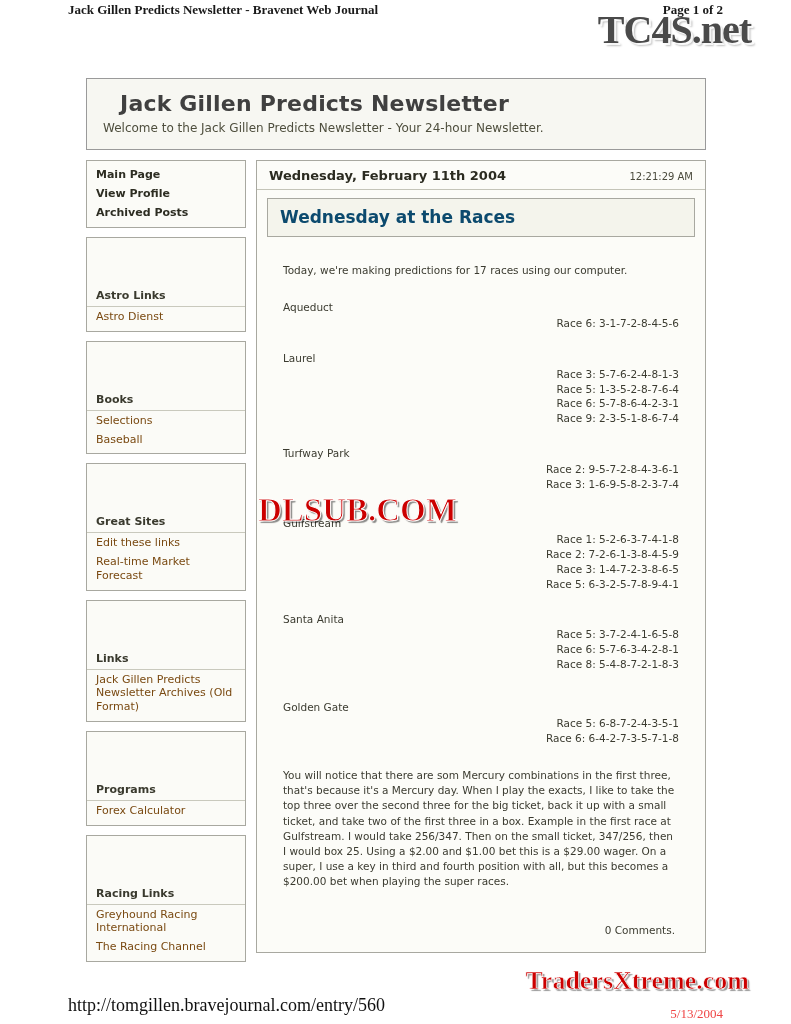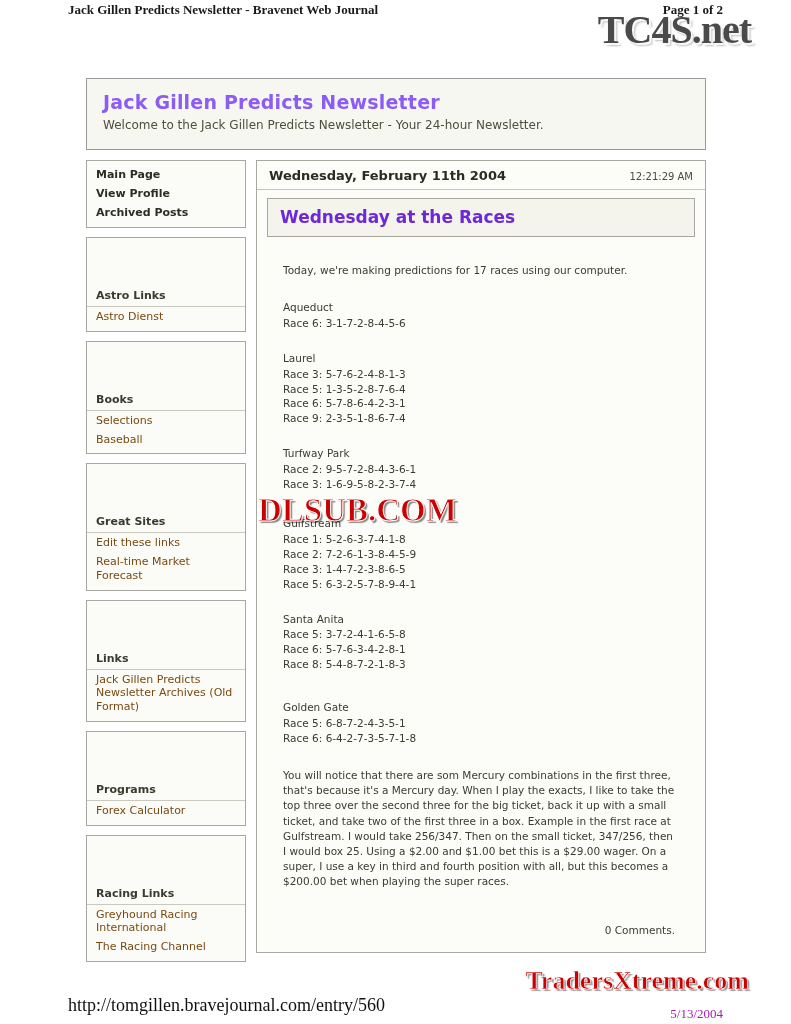--- a/index.html
+++ b/index.html
@@ -96,45 +96,45 @@
     font-size: 18px;
     color: #111;
     white-space: nowrap;
   }
   .footer-date {
     position: absolute;
     right: 68px;
     bottom: 2px;
     font-family: "Liberation Serif", serif;
     font-size: 13px;
-    color: #a21caf;
+    color: #ef4444;
     white-space: nowrap;
   }
 
   
   .page {
     position: absolute;
     left: 86px;
     top: 78px;
     width: 620px;
   }
 
   .banner {
     border: 1px solid #9a9a9a;
     background: #f7f7f2;
     padding: 12px 16px 14px 16px;
     box-sizing: border-box;
     height: 72px;
   }
   .banner-title {
-    font-size: 19px;
-    font-weight: bold;
-    color: #8b5cf6;
+    font-size: 22px;
+    font-weight: bold;
+    color: #404040;
     letter-spacing: 0.2px;
-    margin: 0 0 5px 0;
+    margin: 0 0 5px 17px;
     font-family: "DejaVu Sans", sans-serif;
   }
   .banner-sub {
     font-size: 12px;
     color: #4e4e3d;
     font-family: "DejaVu Sans", sans-serif;
   }
 
   .content-row {
     display: flex;
@@ -211,41 +211,42 @@
   }
   .entry-title-box {
     margin: 8px 10px 0 10px;
     border: 1px solid #a8a8a0;
     background: #f4f4ec;
     padding: 8px 12px 9px 12px;
   }
   .entry-title {
     font-size: 17px;
     font-weight: bold;
-    color: #6d28d9;
+    color: #0c4a6e;
     font-family: "DejaVu Sans", sans-serif;
   }
   .entry-body {
     padding: 26px 26px 10px 26px;
     font-size: 10.5px;
     color: #3b3b30;
     font-family: "DejaVu Sans", sans-serif;
     line-height: 1.42;
   }
   .intro-line {
     margin-bottom: 22px;
   }
   .track-block {
     margin-bottom: 20px;
   }
   .track-name {
     margin-bottom: 1px;
   }
   .race-line {
     white-space: pre;
+    text-align: right;
   }
   .closing {
     margin-top: 22px;
     line-height: 1.45;
   }
   .comments {
     text-align: right;
     font-size: 10.5px;
     color: #3b3b30;
     padding: 24px 30px 16px 0;

